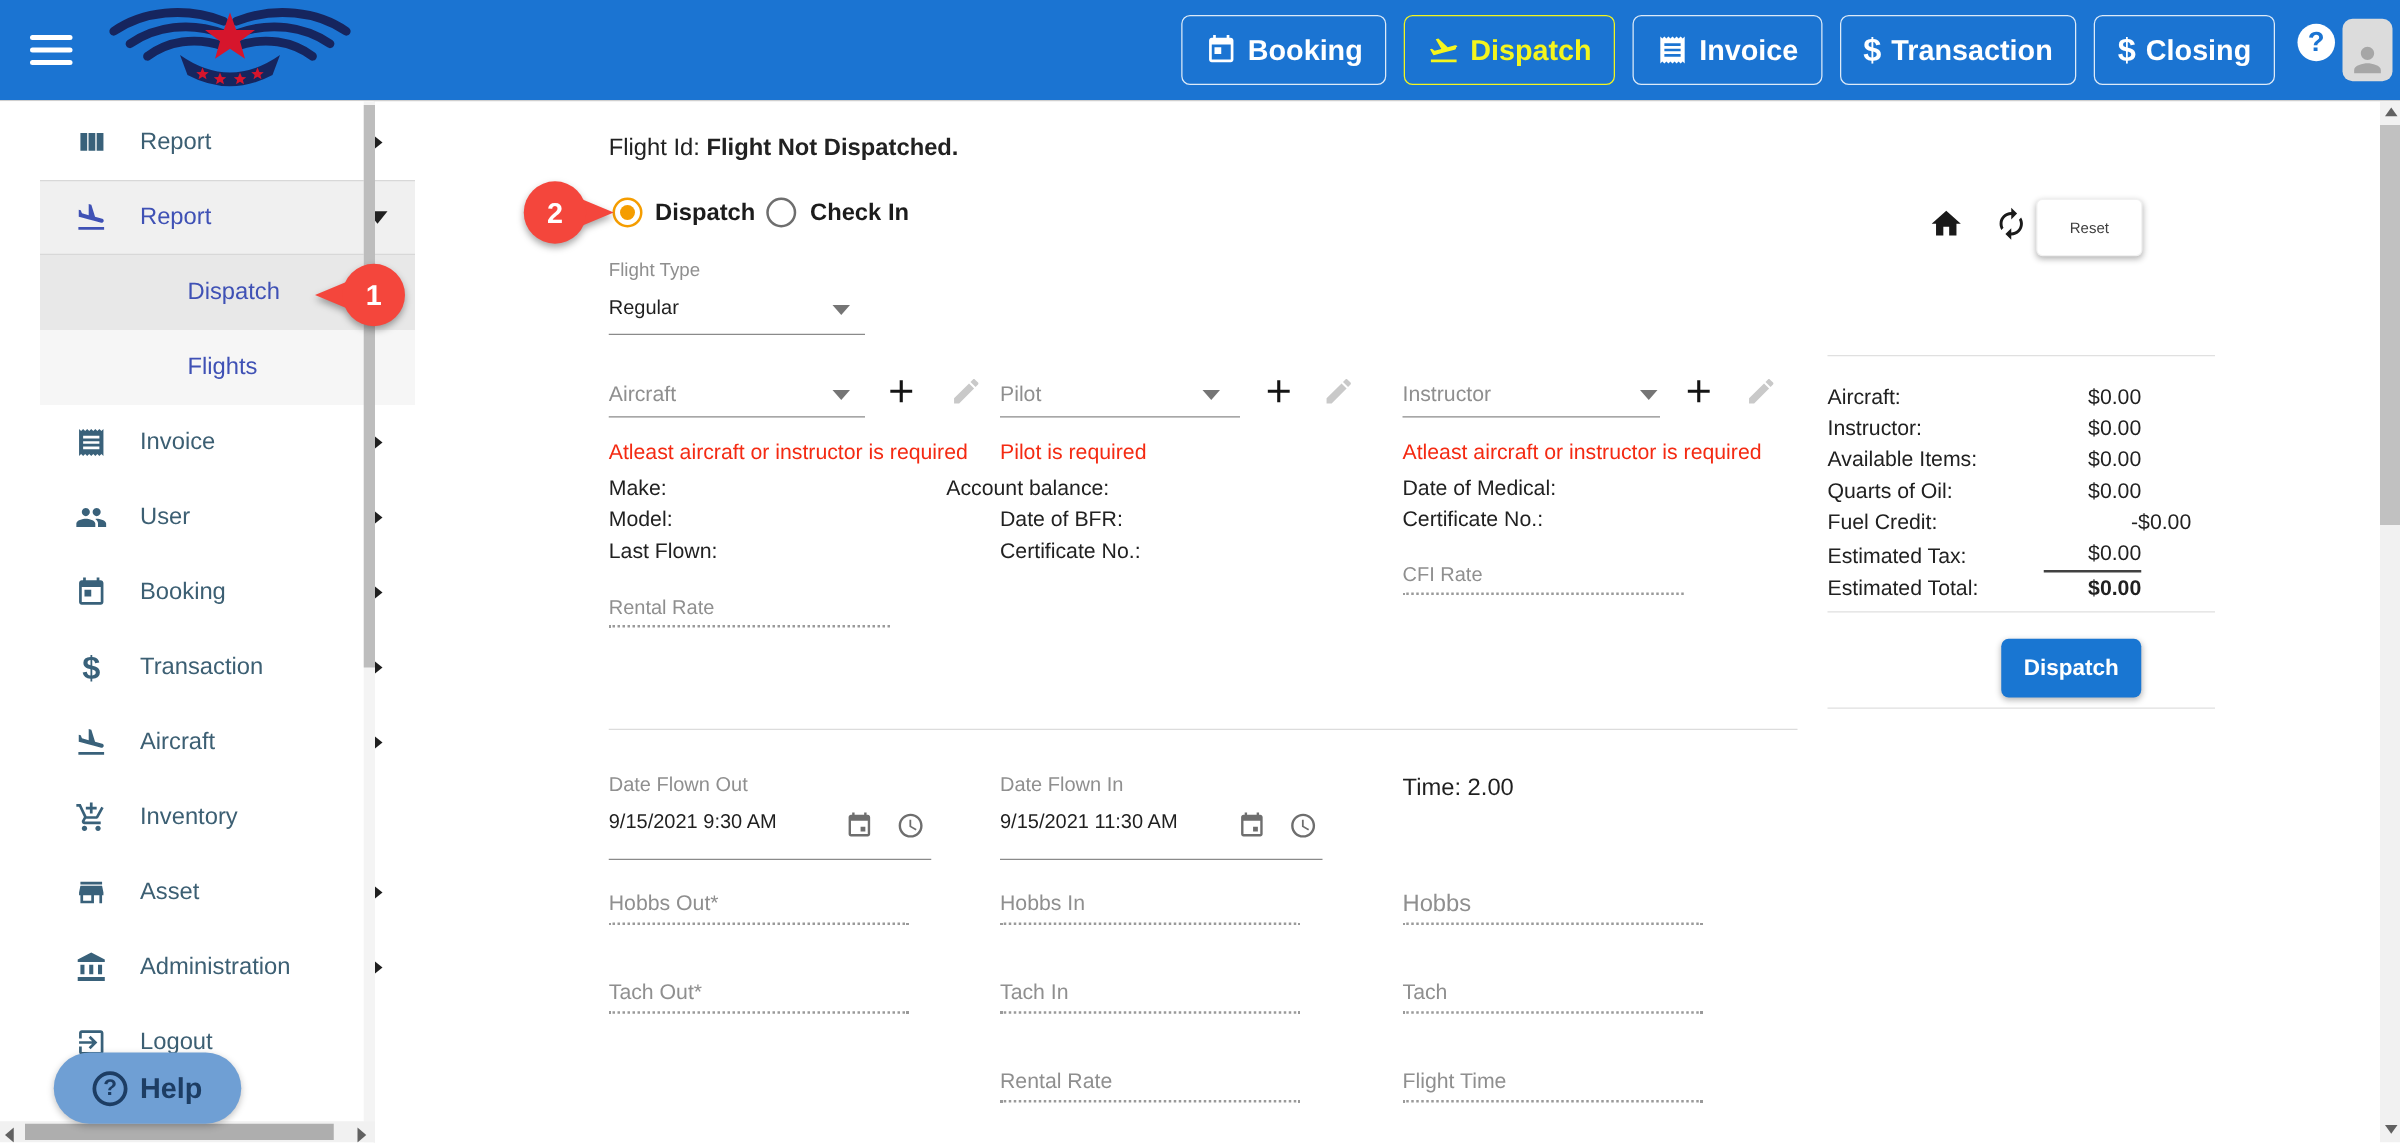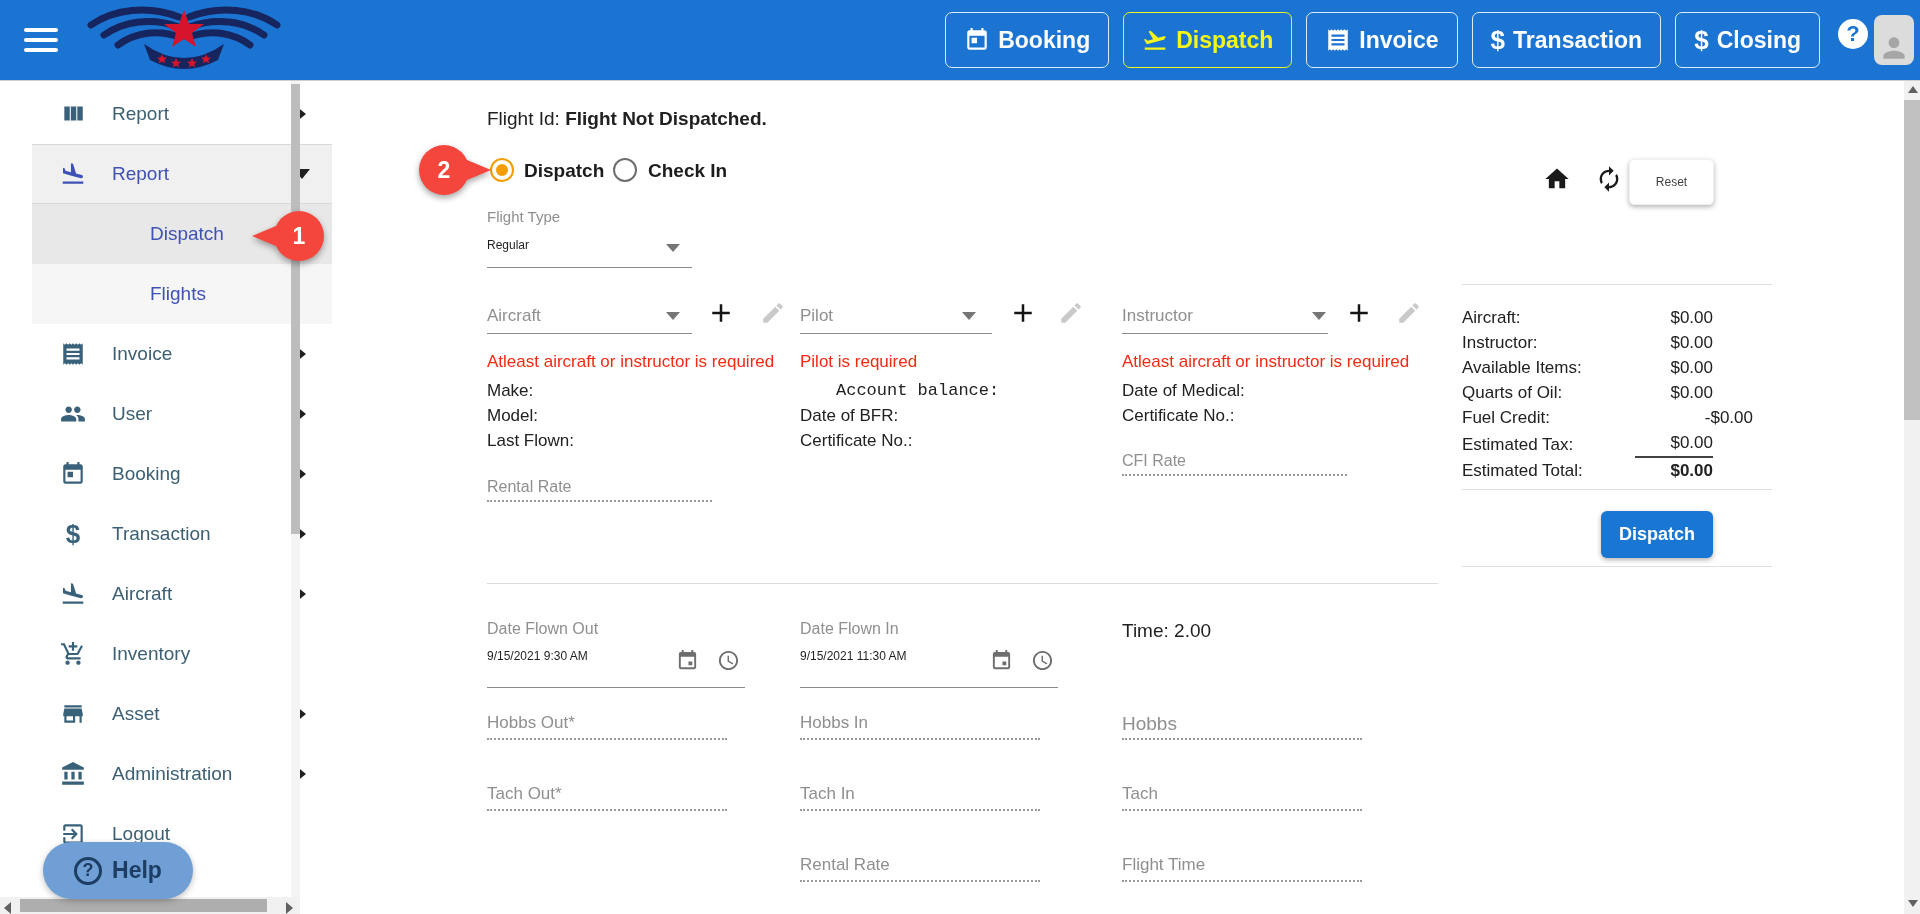--- a/index.html
+++ b/index.html
@@ -57,21 +57,21 @@
 
   .help-pill { position:absolute; left:43px; top:842px; width:150px; height:57px; border-radius:29px;
     background:#6f9fd4; display:flex; align-items:center; justify-content:center; gap:10px;
     cursor:pointer; box-shadow:0 2px 6px rgba(0,0,0,.25); }
   .help-pill .qmark { width:28px; height:28px; border:3px solid #1d3d63; border-radius:50%;
     color:#1d3d63; font-size:18px; font-weight:700; display:flex; align-items:center; justify-content:center; }
   .help-pill .htext { font-size:23px; font-weight:700; color:#1d3d63; }
 
   
   .lbl { position:absolute; font-size:16px; color:#8f8f8f; }
-  .val { position:absolute; font-size:12px; color:#1f1f1f; }
+  .val { position:absolute; font-size:16px; color:#1f1f1f; }
   .solid-line { position:absolute; height:1px; background:#8a8a8a; }
   .dotted-line { position:absolute; border-bottom:2px dotted #9a9a9a; }
   .hairline { position:absolute; height:1px; background:#e0e0e0; }
   .err { position:absolute; font-size:17px; color:#f42a12; }
   .detail { position:absolute; font-size:17px; color:#212121; line-height:25px; }
   .sel-caret { position:absolute; width:0; height:0; border-left:7px solid transparent;
     border-right:7px solid transparent; border-top:8px solid #757575; cursor:pointer; }
   .icon-btn { position:absolute; cursor:pointer; }
   .icon-btn svg { display:block; }
   .radio { position:absolute; width:24px; height:24px; border-radius:50%; border:2px solid #6e6e6e;
@@ -333,21 +333,21 @@
     </svg>
 </div>
 
 <span class="err" style="left:487px;top:352px;">Atleast aircraft or instructor is required</span>
 <span class="err" style="left:800px;top:352px;">Pilot is required</span>
 <span class="err" style="left:1122px;top:352px;">Atleast aircraft or instructor is required</span>
 
 <span class="detail" style="left:487px;top:378px;">Make:</span>
 <span class="detail" style="left:487px;top:403px;">Model:</span>
 <span class="detail" style="left:487px;top:428px;">Last Flown:</span>
-<span class="detail" style="left:836px;top:378px;font-family:Liberation Mono, monospace;">Account balance:</span>
+<span class="detail" style="left:757px;top:378px;">Account balance:</span>
 <span class="detail" style="left:800px;top:403px;">Date of BFR:</span>
 <span class="detail" style="left:800px;top:428px;">Certificate No.:</span>
 <span class="detail" style="left:1122px;top:378px;">Date of Medical:</span>
 <span class="detail" style="left:1122px;top:403px;">Certificate No.:</span>
 
 <span class="lbl" style="left:1122px;top:452px;">CFI Rate</span>
 <div class="dotted-line" style="left:1122px;top:474px;width:225px;"></div>
 <span class="lbl" style="left:487px;top:478px;">Rental Rate</span>
 <div class="dotted-line" style="left:487px;top:500px;width:225px;"></div>
 

